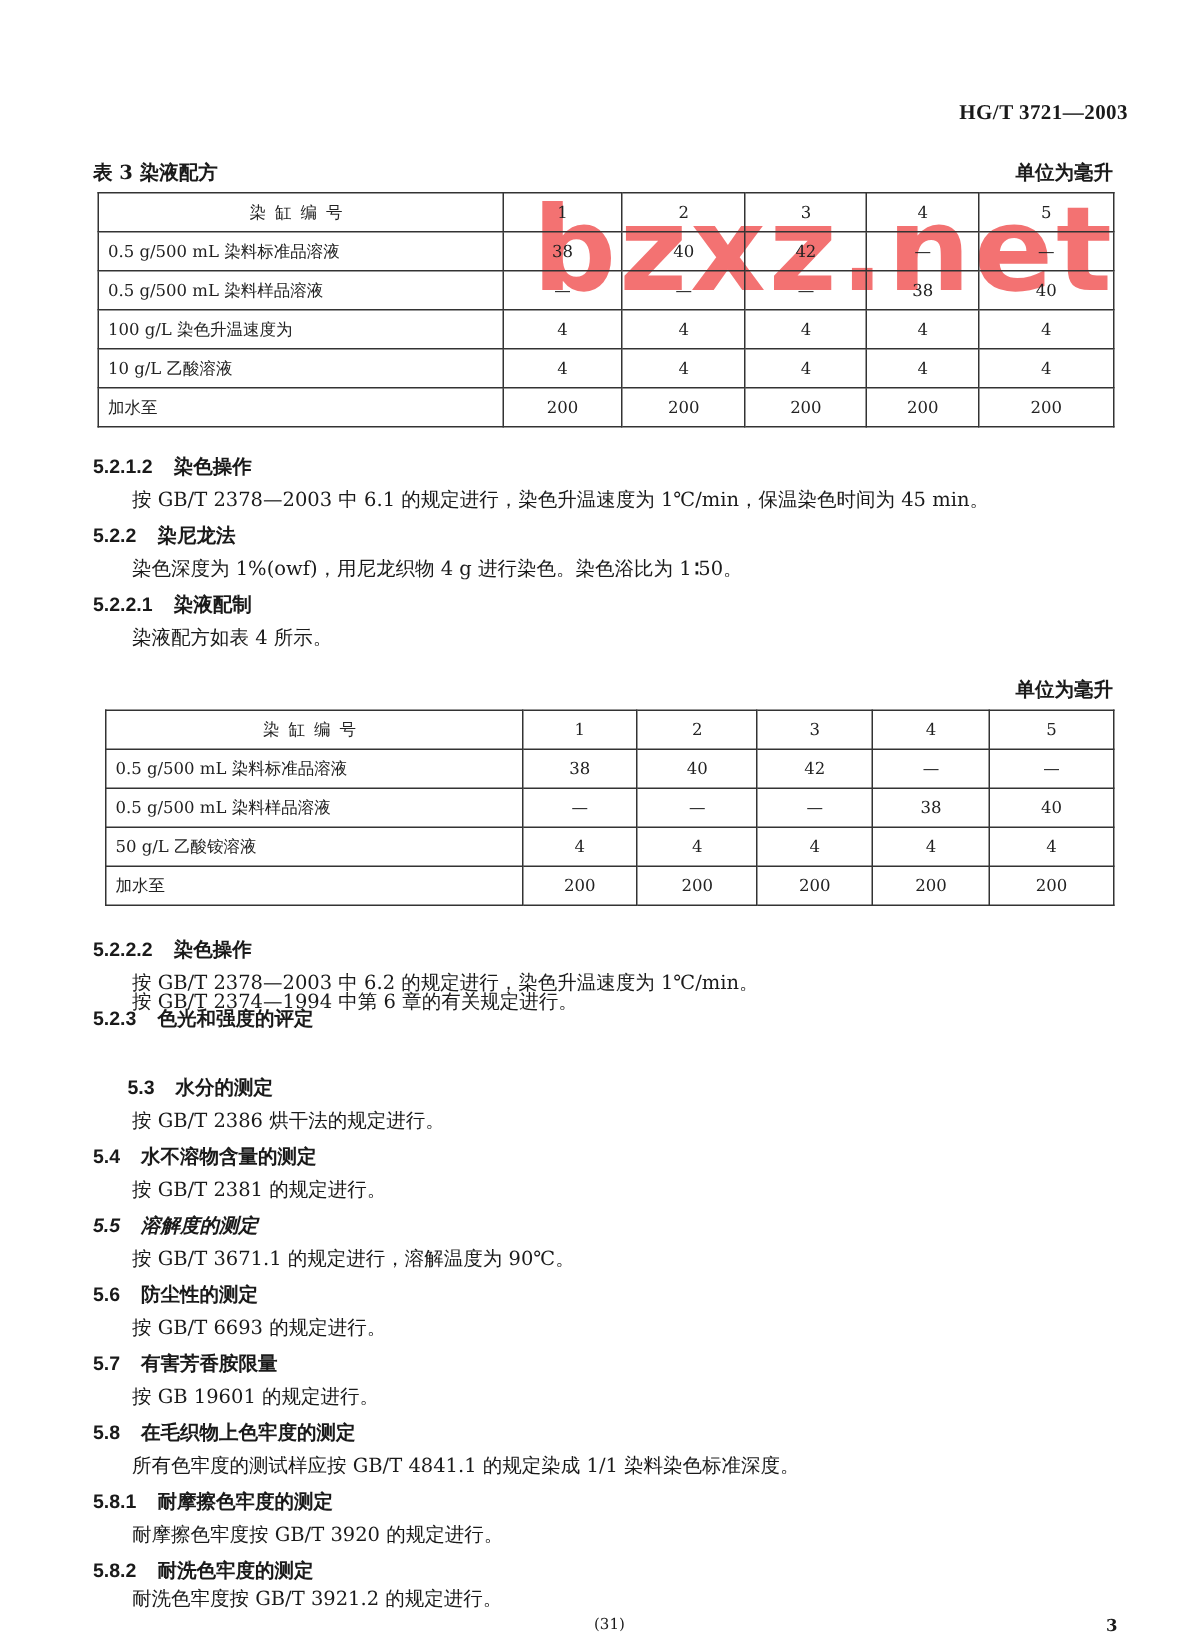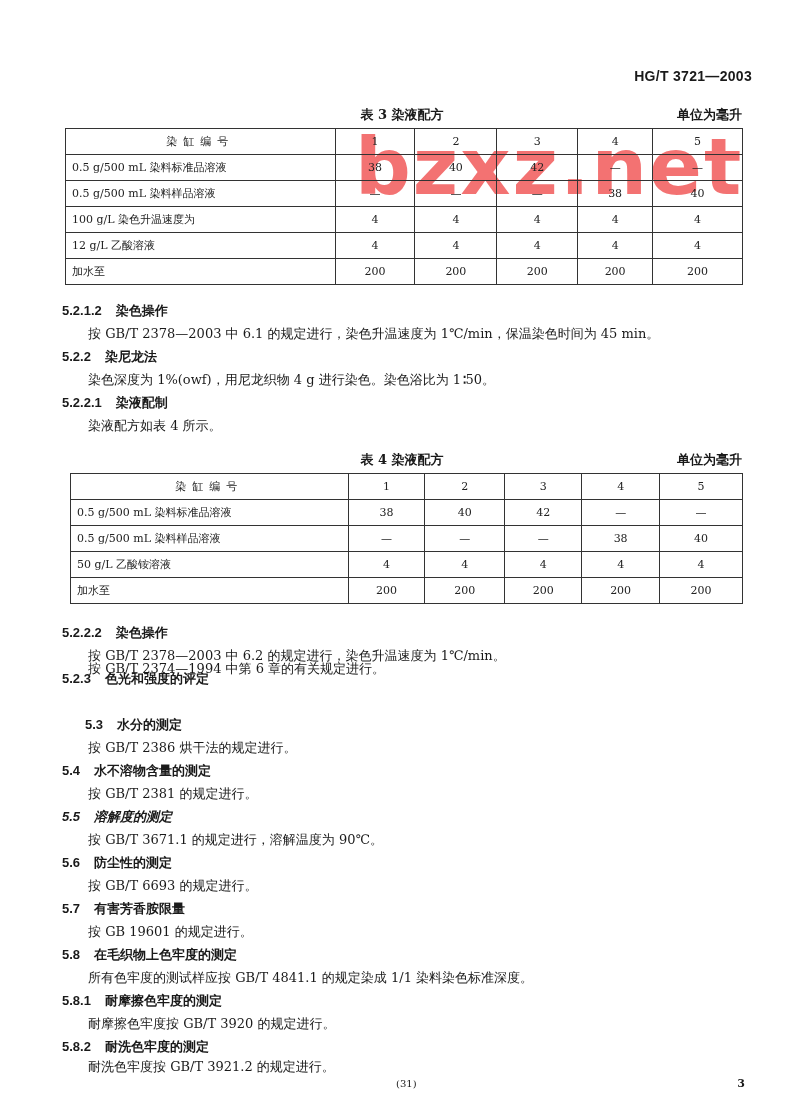--- a/index.html
+++ b/index.html
@@ -6,25 +6,25 @@
     body {
       width: 800px; height: 1098px; background: #ffffff; position: relative; overflow: hidden;
       font-family: "DejaVu Serif", "Liberation Serif", serif; color: #1a1a1a;
     }
     .watermark {
       position: absolute; left: 355px; top: 128px; font-family: "DejaVu Sans", "Liberation Sans", sans-serif;
       font-weight: bold; font-size: 78px; color: #ef4444; letter-spacing: 2px; z-index: 0; opacity: 0.75;
       line-height: 1;
     }
     .std-code {
-      position: absolute; right: 48px; top: 68px; font-family: Liberation Sans, sans-serif; font-weight: bold;
+      position: absolute; right: 48px; top: 68px; font-family: Liberation Serif, serif; font-weight: bold;
       font-size: 14px; letter-spacing: 0.3px; padding-left: 18px;
     }
     .caption-row { position: absolute; left: 62px; width: 680px; height: 20px; font-size: 13px; font-weight: bold; }
-    .caption-row .title { position: absolute; left: 0; right: 0; text-align: center; }
+    .caption-row .title { position: absolute; left: 0; right: 0; }
     .caption-row .unit { position: absolute; right: 0; }
     table.dt {
       position: absolute; border-collapse: collapse; font-size: 11px; z-index: 1;
       border: 1.5px solid #222;
     }
     table.dt td {
       border: 1px solid #333; text-align: center; padding: 0; height: 25px; color: #222;
     }
     table.dt td.label { text-align: left; padding-left: 6px; }
     table.dt tr:first-child td.label { text-align: center; letter-spacing: 6px; padding-left: 0; }
@@ -83,21 +83,21 @@
   </tr>
   <tr>
     <td class="label">100 g/L 染色升温速度为</td>
     <td>4</td>
     <td>4</td>
     <td>4</td>
     <td>4</td>
     <td>4</td>
   </tr>
   <tr>
-    <td class="label">12 g/L 乙酸溶液</td>
+    <td class="label">10 g/L 乙酸溶液</td>
     <td>4</td>
     <td>4</td>
     <td>4</td>
     <td>4</td>
     <td>4</td>
   </tr>
   <tr>
     <td class="label">加水至</td>
     <td>200</td>
     <td>200</td>
@@ -117,21 +117,20 @@
   <span class="num">5.2.2</span><span>染尼龙法</span>
 </div>
 <div class="body-text" style="top:371px;">染色深度为 1%(owf)，用尼龙织物 4 g 进行染色。染色浴比为 1∶50。</div>
 
 <div class="para heading" style="top:394px;">
   <span class="num">5.2.2.1</span><span>染液配制</span>
 </div>
 <div class="body-text" style="top:417px;">染液配方如表 4 所示。</div>
 
 <div class="caption-row" style="top:451px;">
-  <span class="title">表 4   染液配方</span>
   <span class="unit">单位为毫升</span>
 </div>
 
 <table class="dt" style="left:70px; top:473px; width:673px;">
   <colgroup>
     <col style="width:278px">
       <col style="width:77px">
       <col style="width:80px">
       <col style="width:77px">
       <col style="width:78px">

